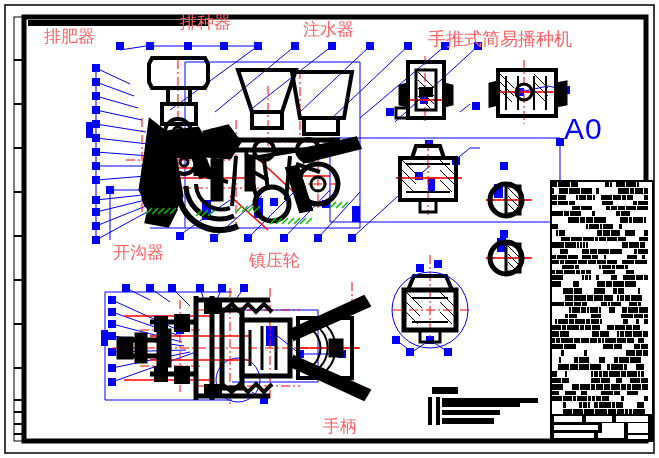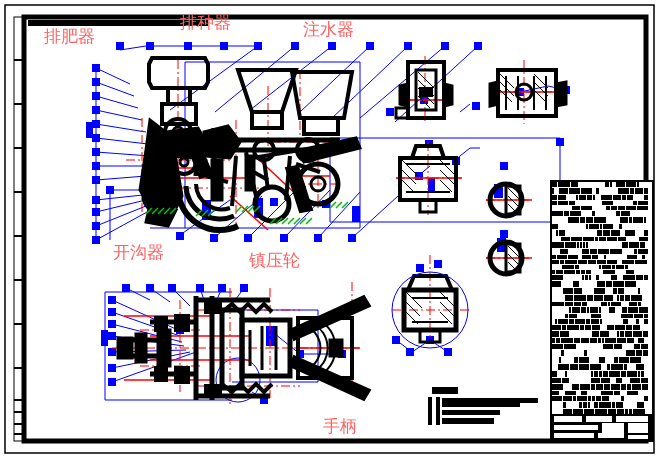--- a/index.html
+++ b/index.html
@@ -397,24 +397,26 @@
       <path d="M196 216 L202 210 M202 216 L208 210 M208 216 L214 210"></path>
       <path d="M236 212 L242 206 M242 212 L248 206 M248 212 L254 206 M254 212 L260 206"></path>
       <path d="M270 224 L276 218 M276 224 L282 218 M282 224 L288 218 M288 224 L294 218 M294 224 L300 218 M300 224 L306 218 M306 224 L312 218"></path>
       <path d="M330 208 L336 202 M336 208 L342 202 M342 208 L348 202"></path>
     </g>
   </svg>
 
   <div class="lbl" style="left:44px;top:28px;">排肥器</div>
   <div class="lbl" style="left:180px;top:14px;">排种器</div>
   <div class="lbl" style="left:303px;top:21px;">注水器</div>
+  <div class="lbl big" style="left:428px;top:30px;">手推式简易播种机</div>
   <div class="lbl" style="left:113px;top:245px;font-family:Liberation Mono, monospace;">开沟器</div>
   <div class="lbl" style="left:249px;top:252px;">镇压轮</div>
   <div class="lbl" style="left:323px;top:418px;">手柄</div>
 
+  <div class="a0" style="left:564px;top:112px;">A0</div>
 
   <div class="tb" style="left:550px;top:180px;width:100px;height:258px;border:2px solid #000;">
     <div id="tbgrid" style="position:absolute;left:0;top:0;width:100%;height:100%;">
         <div class="tbrow" style="height: 5px; margin-bottom: 1px;">
           <div style="width: 5px; height: 100%; margin-right: 1px; background: rgb(0, 0, 0);"></div>
           <div style="width: 12px; height: 100%; margin-right: 1px; background: rgb(0, 0, 0);"></div>
           <div style="width: 7px; height: 100%; margin-right: 1px; background: rgb(0, 0, 0);"></div>
           <div style="width: 12px; height: 100%; margin-right: 1px; background: rgb(255, 255, 255);"></div>
           <div style="width: 12px; height: 100%; margin-right: 1px; background: rgb(255, 255, 255);"></div>
           <div style="width: 4px; height: 100%; margin-right: 1px; background: rgb(0, 0, 0);"></div>

